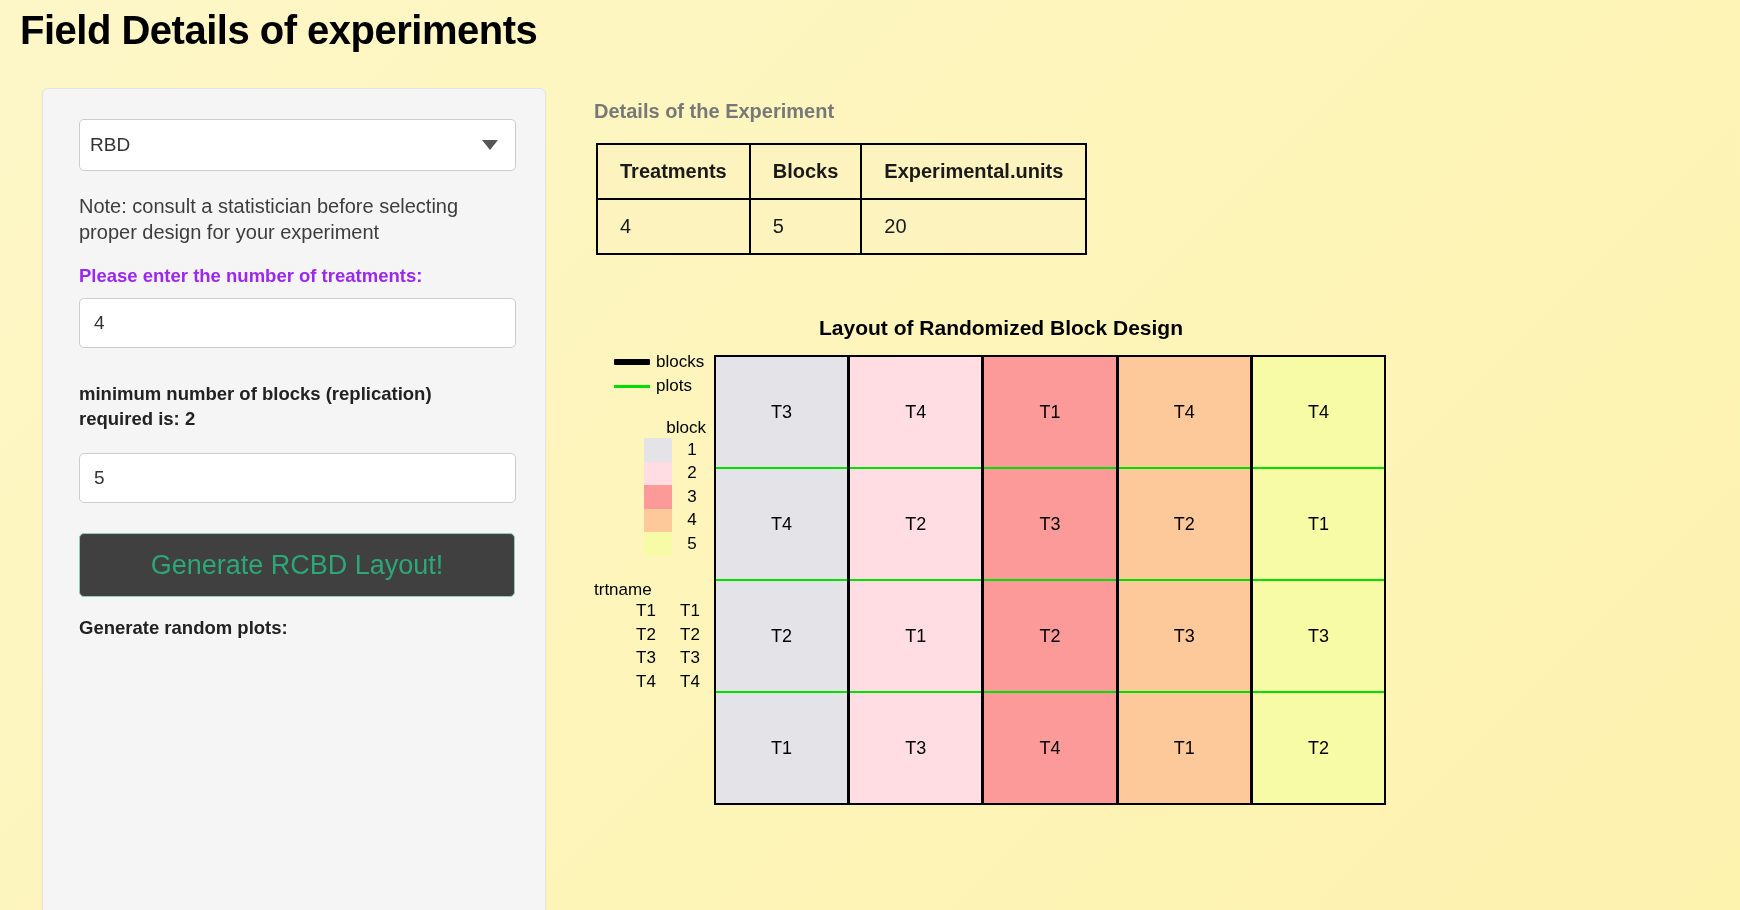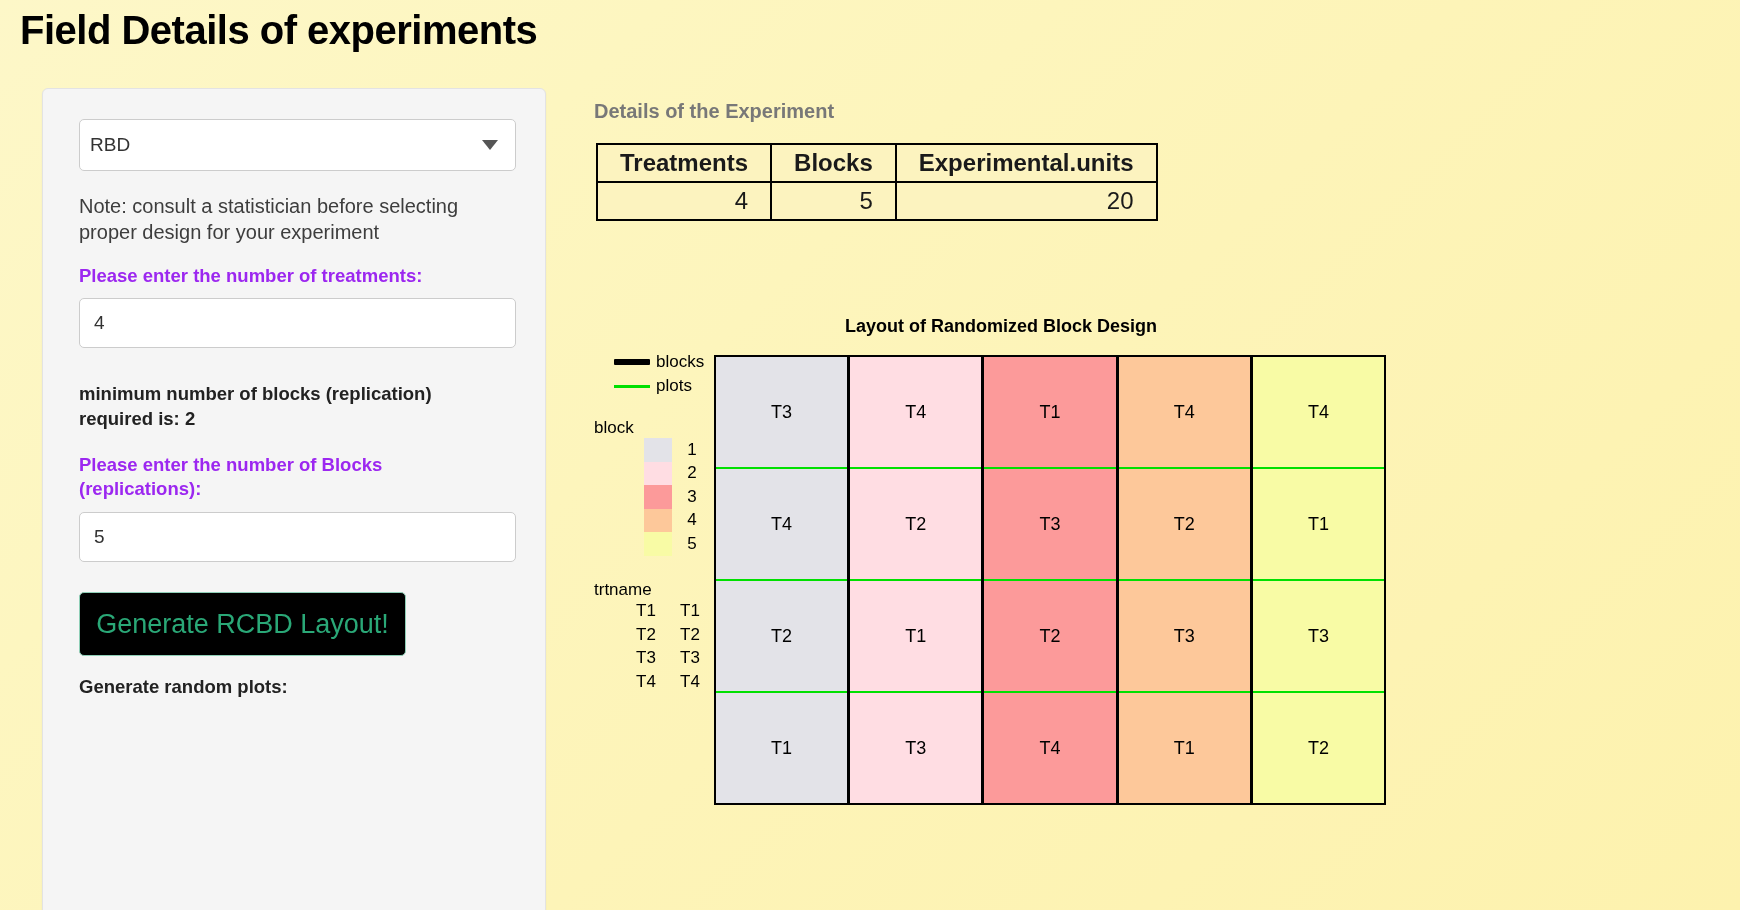--- a/index.html
+++ b/index.html
@@ -93,22 +93,22 @@
   .strong-note {
     font-size: 18.5px;
     font-weight: bold;
     color: #222;
     line-height: 1.32;
     margin: 34px 0 22px 0;
     max-width: 440px;
   }
   .gen-button {
     margin-top: 30px;
-    width: 327px; height: 64px;
-    background: #000000;
+    width: 436px; height: 64px;
+    background: #404040;
     border: 1px solid #8fcfb7;
     border-radius: 5px;
     color: #2aa877;
     font-size: 27px;
     font-family: "Liberation Sans", sans-serif;
     text-align: center;
     line-height: 62px;
     cursor: pointer;
   }
   .gen-random {
@@ -127,54 +127,54 @@
     color: #787878;
   }
   .details-table {
     position: absolute;
     left: 596px; top: 143px;
     border-collapse: collapse;
     background: #fcf3bf;
   }
   .details-table th, .details-table td {
     border: 2px solid #000;
-    font-size: 24px;
+    font-size: 20px;
     color: #1a1a1a;
-    text-align: right;
-    padding: 4px 22px;
+    text-align: left;
+    padding: 15px 22px;
     background: #fcf3bf;
   }
   .details-table th { font-weight: bold; }
   .details-table td { font-weight: normal; }
 
   
   .plot-title {
     position: absolute;
     left: 596px; top: 316px;
     width: 810px;
     text-align: center;
-    font-size: 18px;
+    font-size: 21px;
     font-weight: bold;
     color: #000;
   }
   .plot-area { position: absolute; left: 594px; top: 350px; width: 800px; height: 460px; }
 
   .legend { position: absolute; left: 0; top: 0; width: 118px; }
   .legend-row {
     display: flex; align-items: center; justify-content: flex-end;
     height: 24px;
   }
   .legend-line-black { width: 36px; height: 6px; background: #000; border-radius: 1px; }
   .legend-line-green { width: 36px; height: 3px; background: #00e000; }
   .legend-text {
     font-size: 17px; color: #000; margin-left: 6px;
     width: 56px; text-align: left;
   }
   .legend-heading {
-    font-size: 17px; color: #000; 
+    font-size: 17px; color: #000; text-align: right;
     width: 112px; margin-top: 20px;
   }
   .legend-swatch-row {
     display: flex; align-items: center; justify-content: flex-end; height: 23.5px;
   }
   .legend-swatch { width: 28px; height: 23.5px; }
   .legend-swatch-label {
     font-size: 17px; color: #000; width: 40px; text-align: center;
   }
   .trt-heading {
@@ -226,21 +226,20 @@
     <span class="select-arrow"></span>
   </div>
 
   <div class="note-text">Note: consult a statistician before selecting proper design for your experiment</div>
 
   <div class="label-purple">Please enter the number of treatments:</div>
   <div class="text-input" style="line-height:48px;">4</div>
 
   <div class="strong-note">minimum number of blocks (replication) required is: 2</div>
 
-  <div class="label-purple">Please enter the number of Blocks (replications):</div>
   <div class="text-input" style="line-height:48px;">5</div>
 
   <div class="gen-button">Generate RCBD Layout!</div>
 
   <div class="gen-random">Generate random plots:</div>
 </div>
 
 <div class="details-heading">Details of the Experiment</div>
 
 <table class="details-table">

